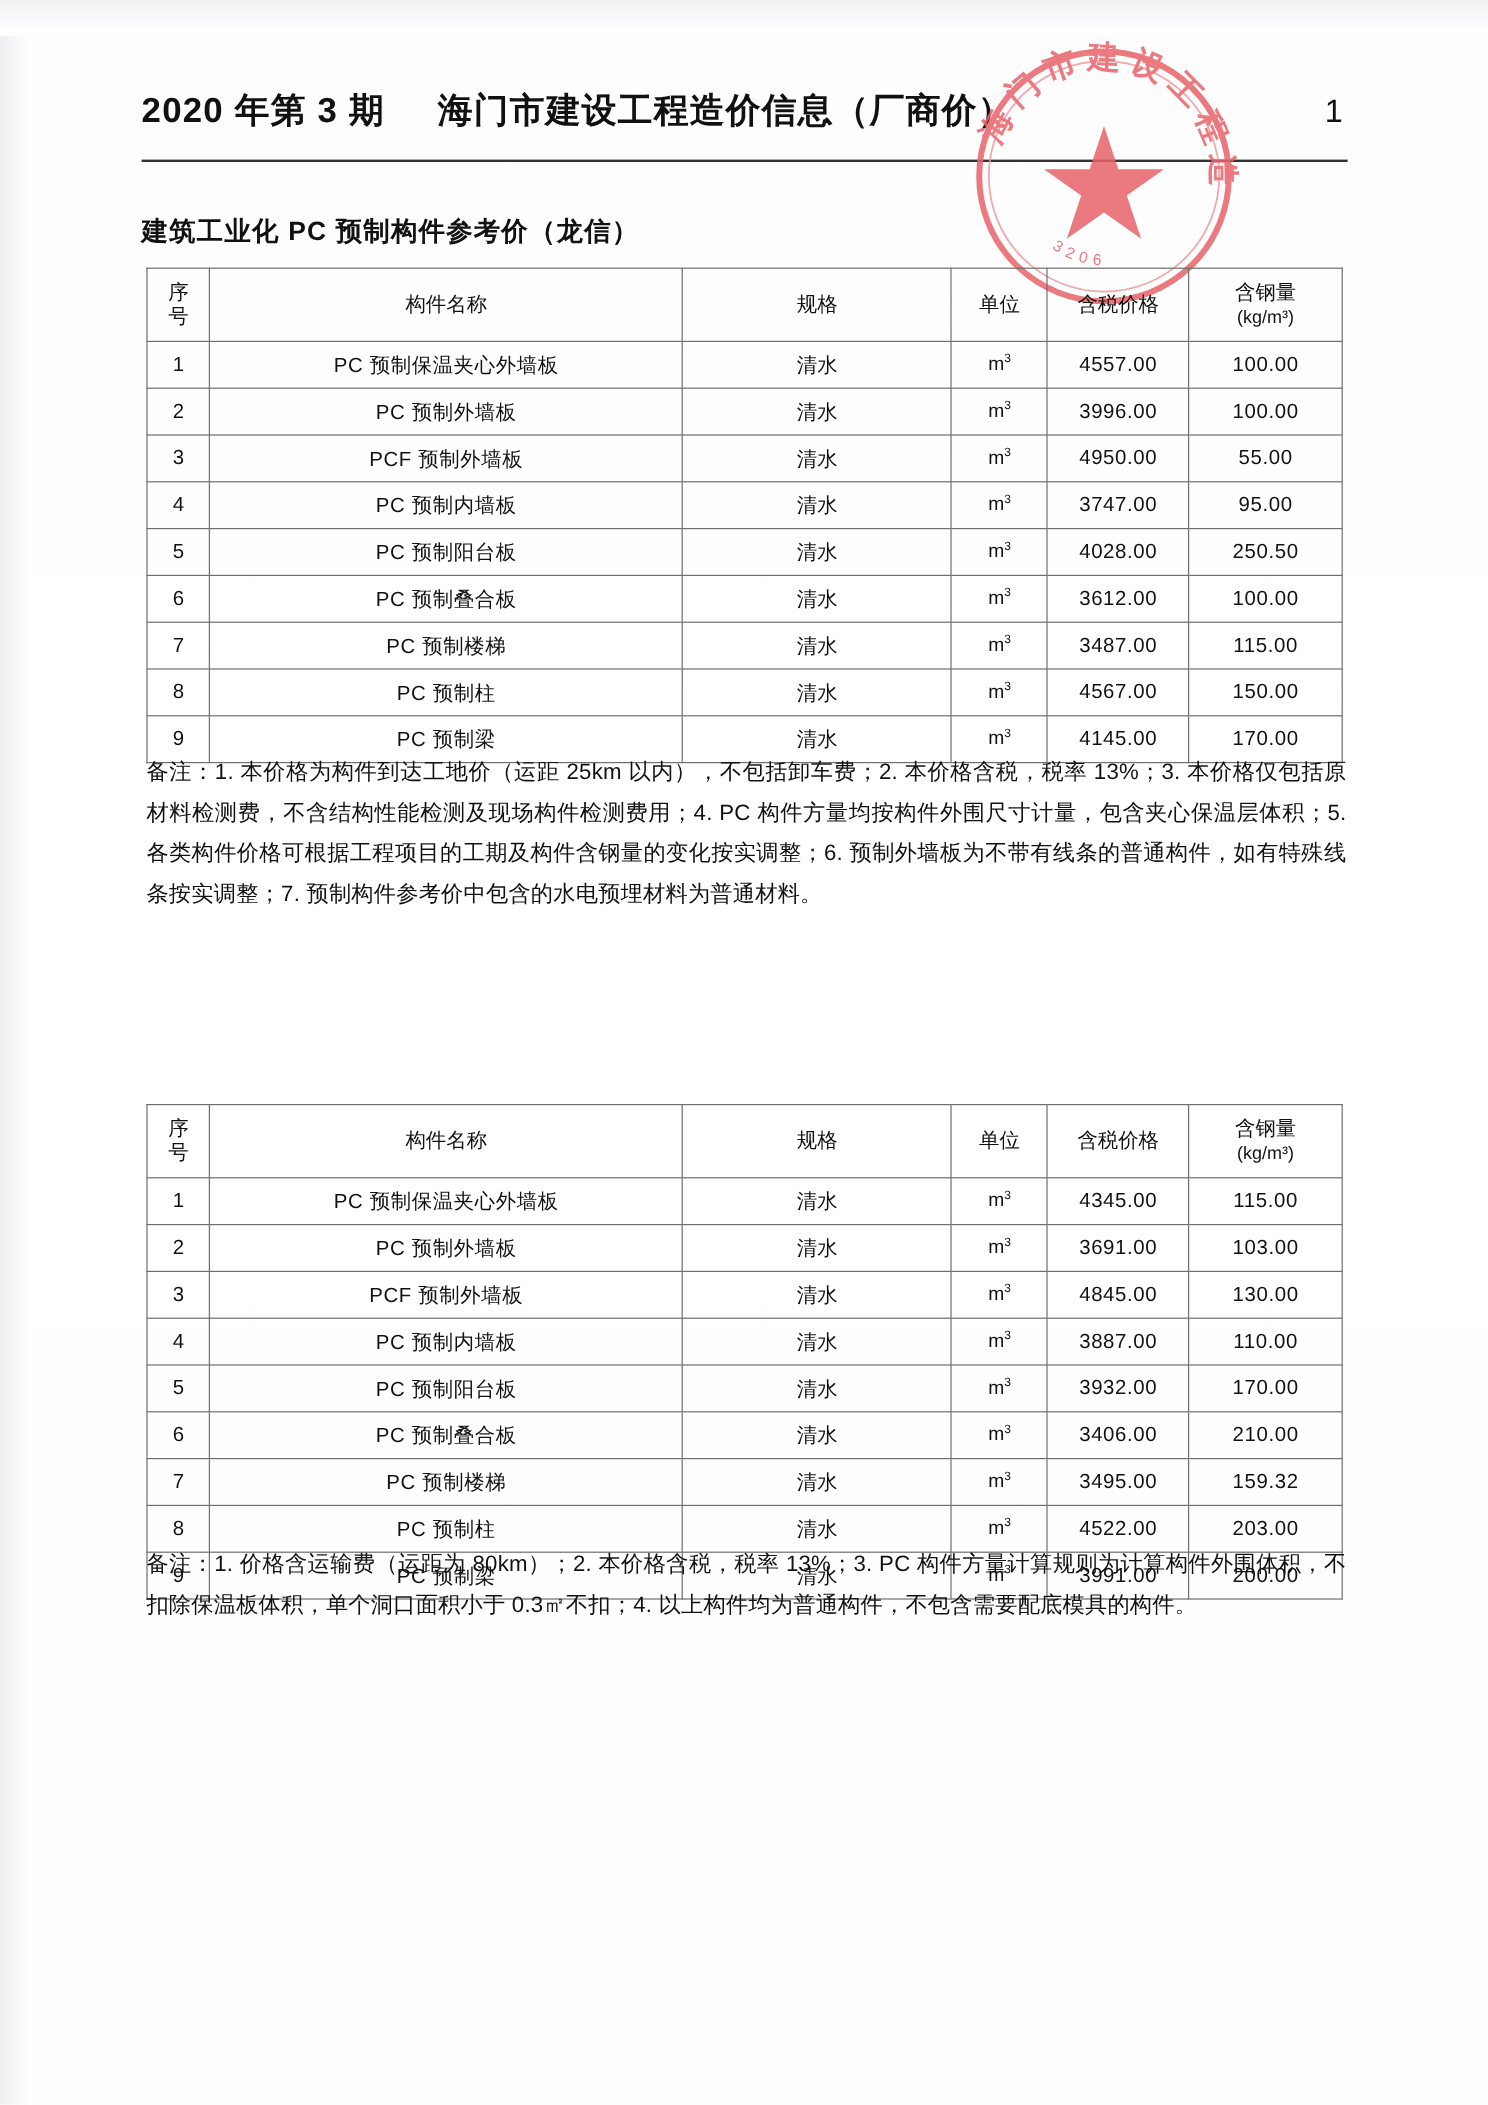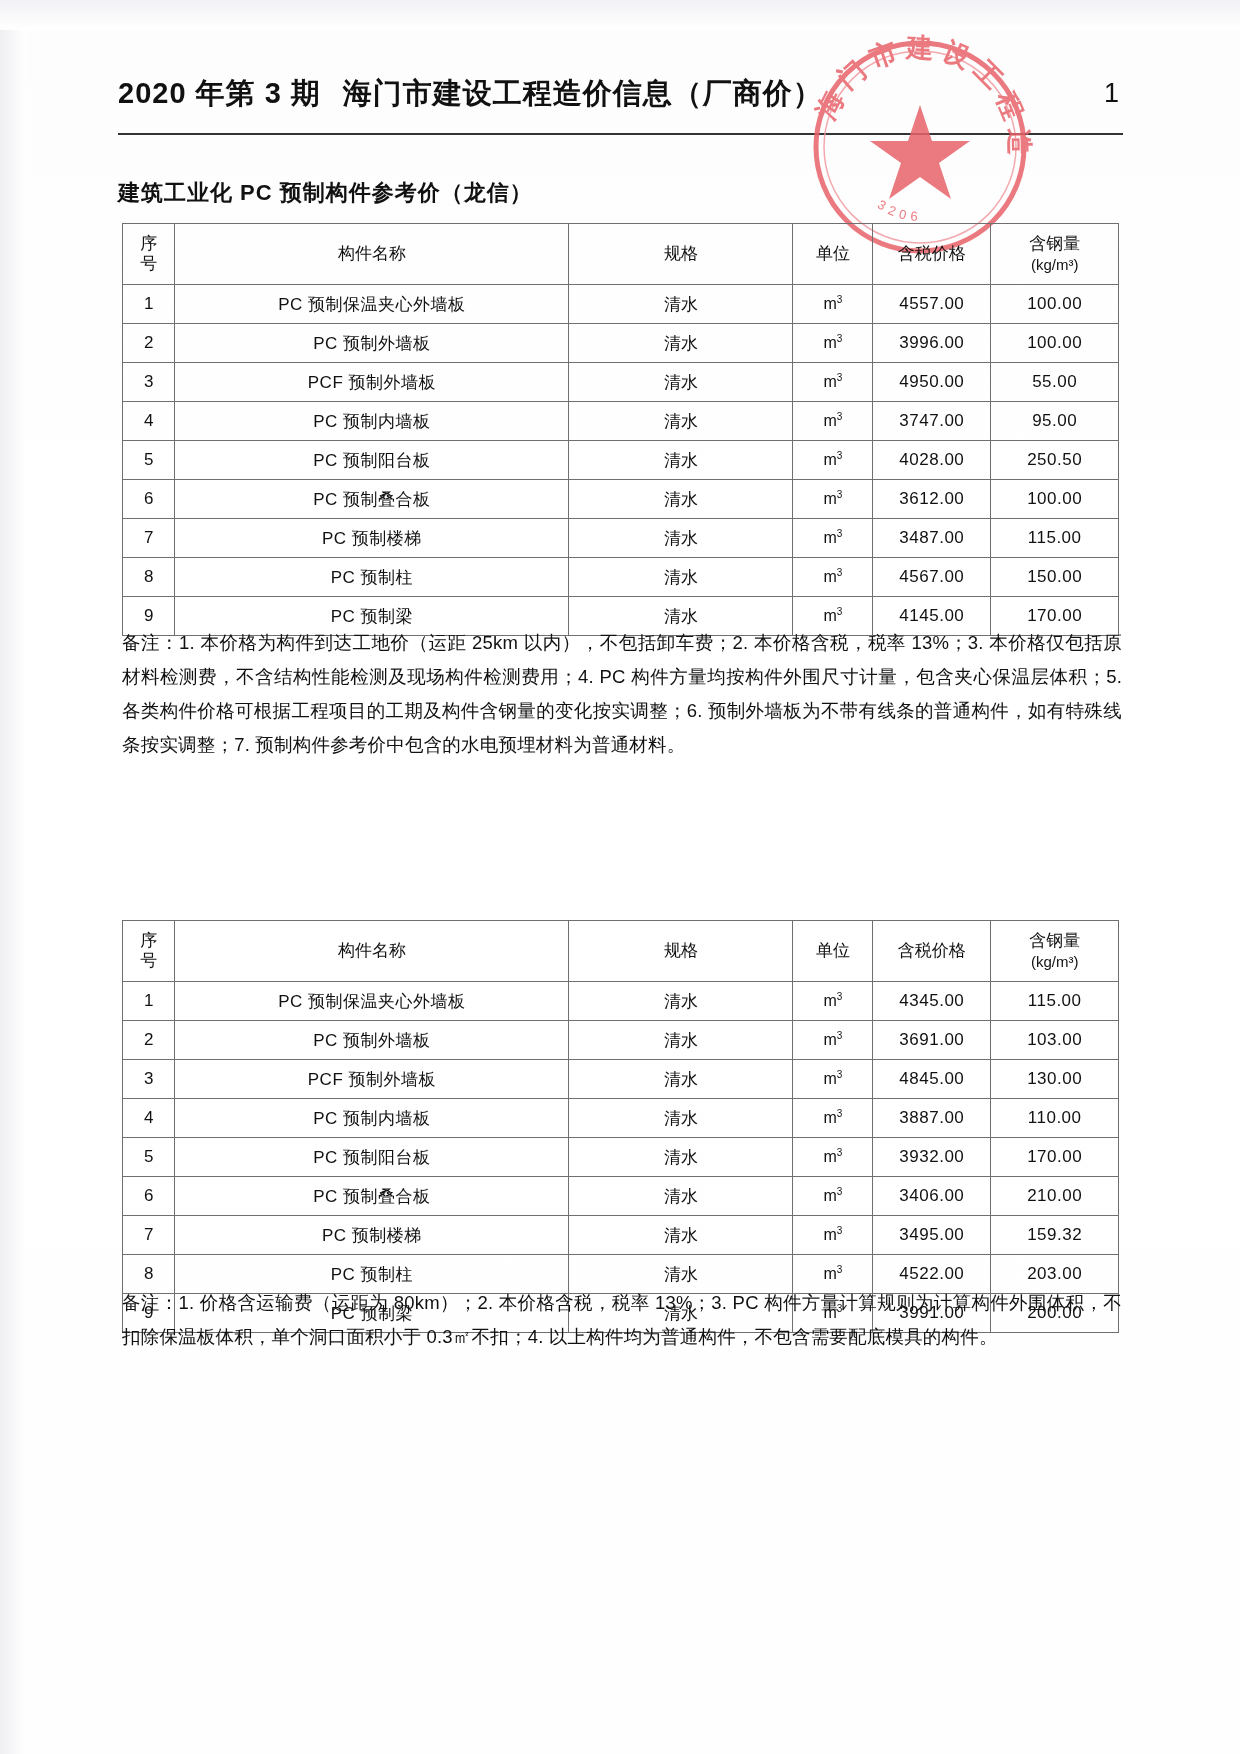--- a/index.html
+++ b/index.html
@@ -48,21 +48,21 @@
     height: 62px;
   }
   .header-title {
     font-family: "Liberation Sans", "DejaVu Sans", sans-serif;
     font-weight: bold;
     font-size: 29px;
     letter-spacing: 1px;
     white-space: nowrap;
     line-height: 46px;
   }
-  .header-issue { margin-right: 22px; }
+  .header-issue { margin-right: 44px; }
   .header-page {
     position: absolute;
     right: 4px;
     top: 0;
     font-family: "Liberation Sans", "DejaVu Sans", sans-serif;
     font-size: 27px;
     line-height: 46px;
   }
   .header-rule {
     position: absolute;

